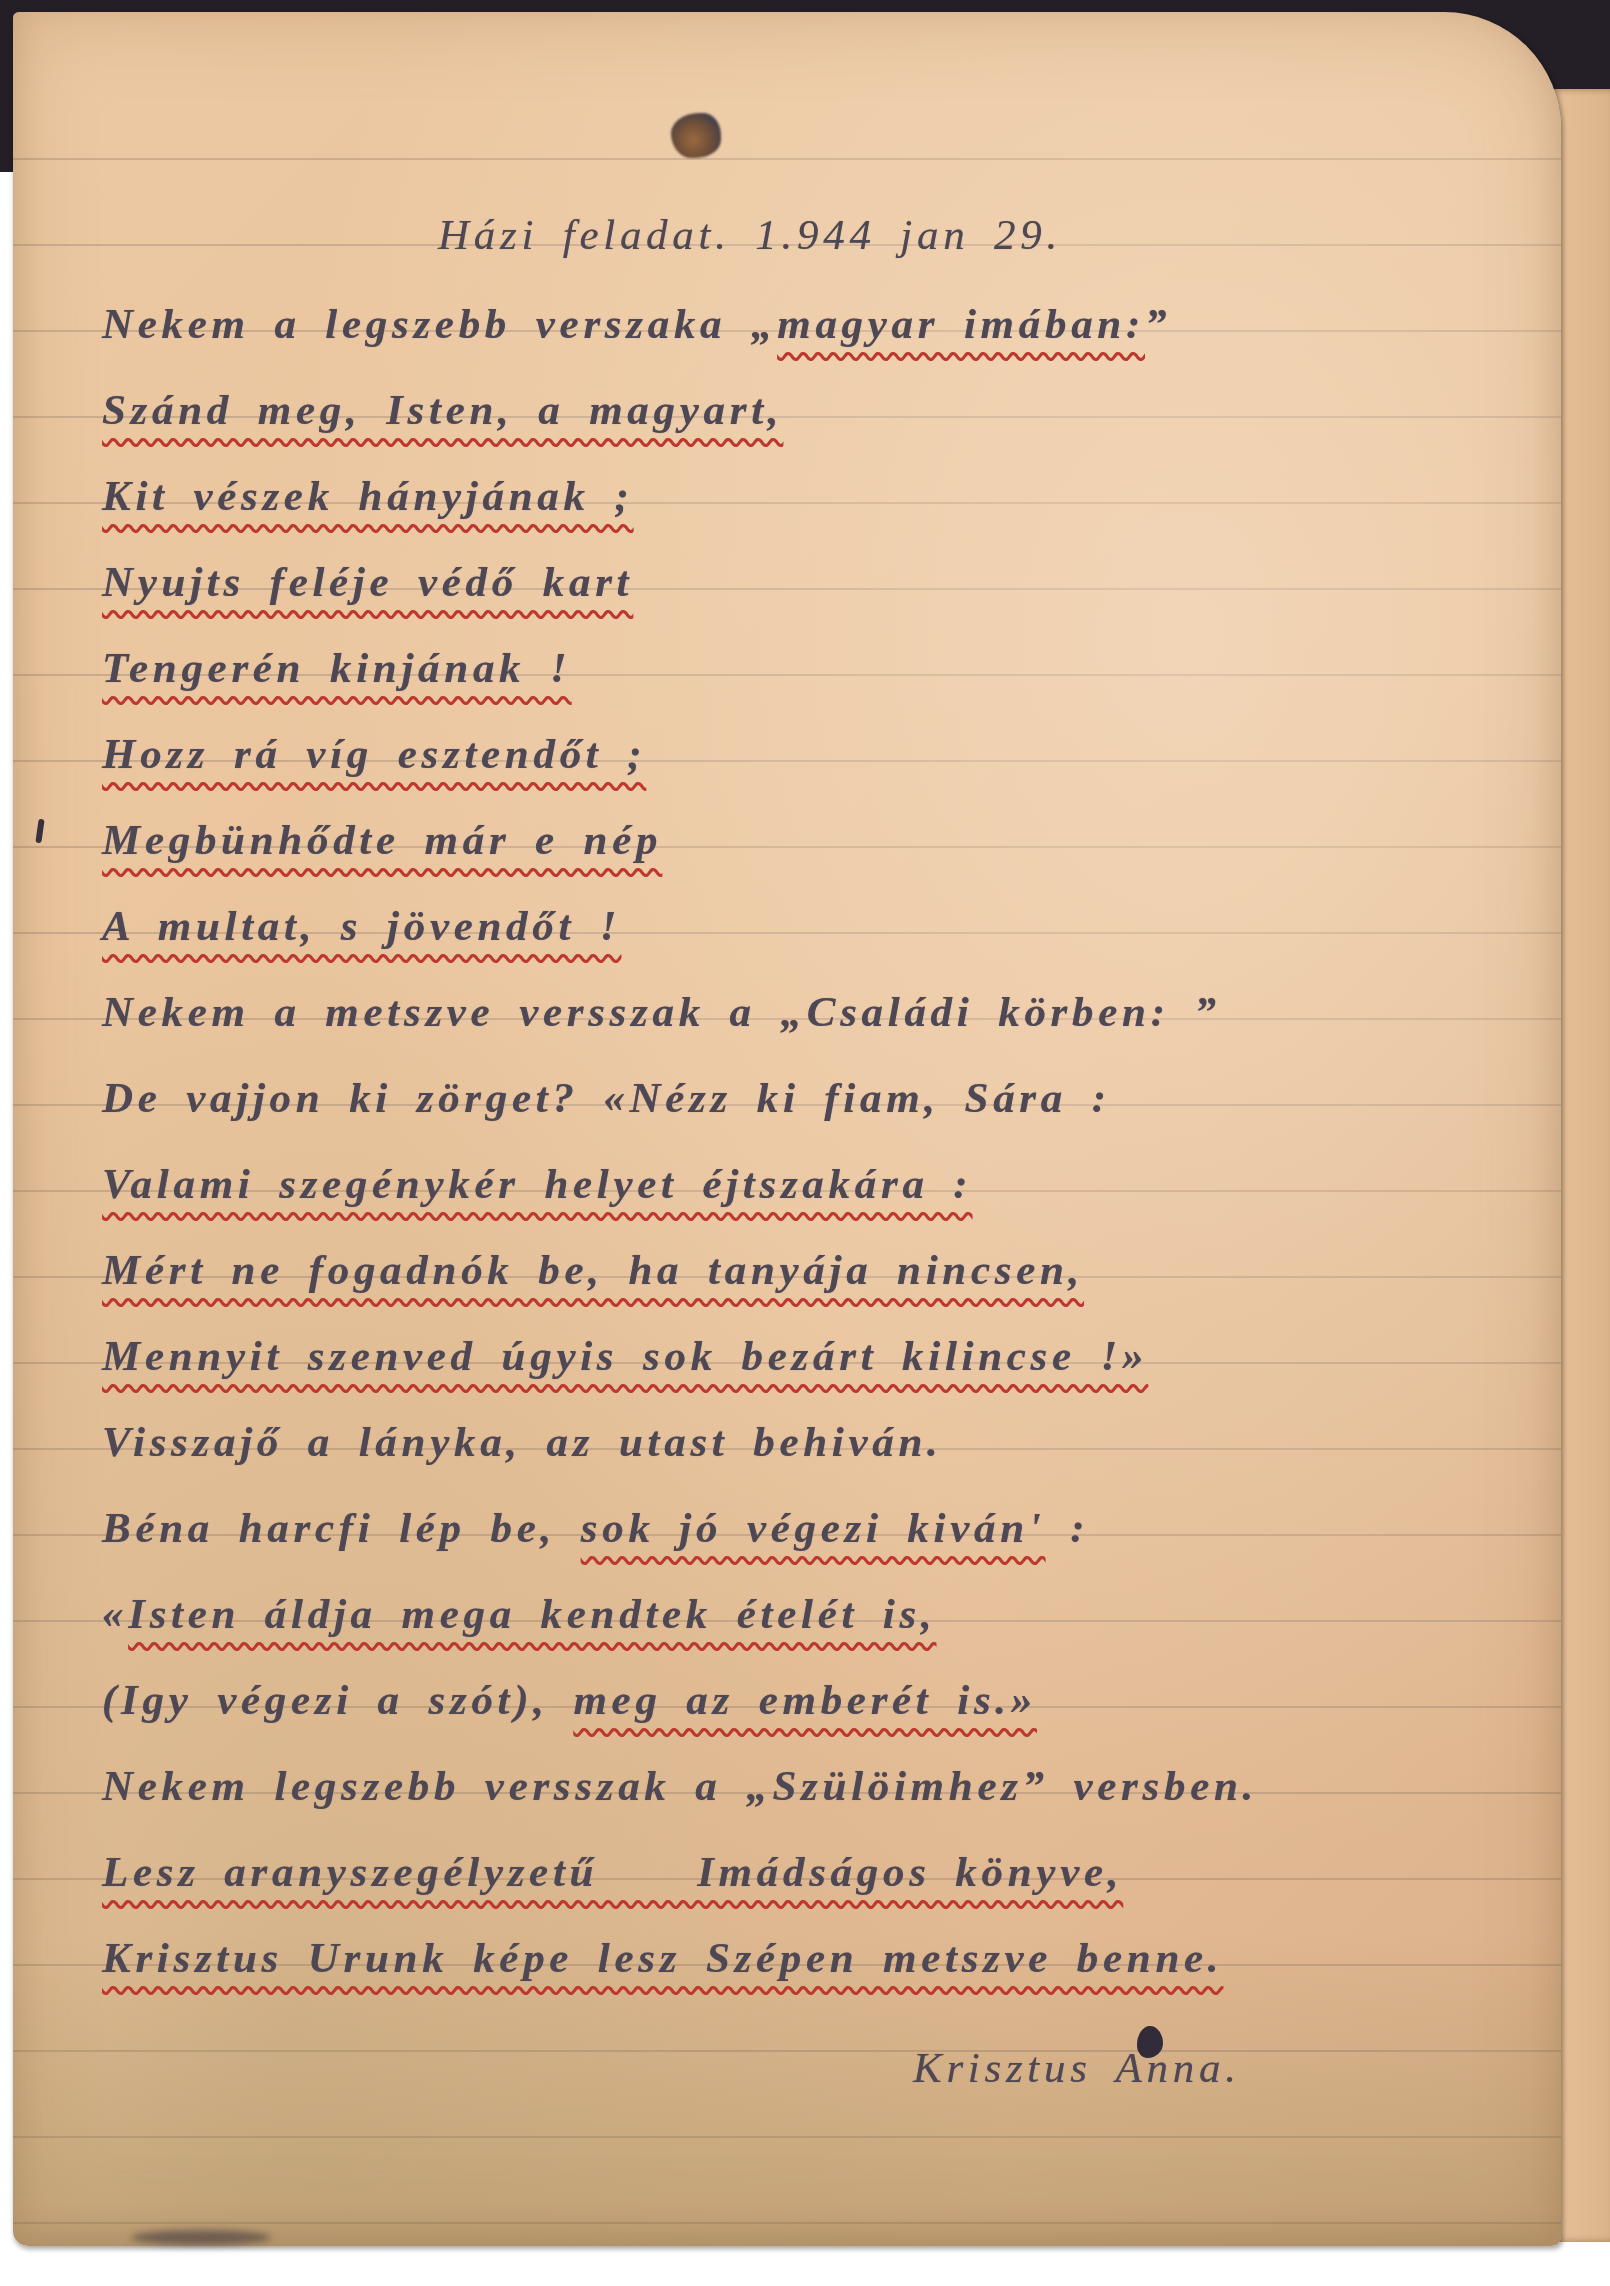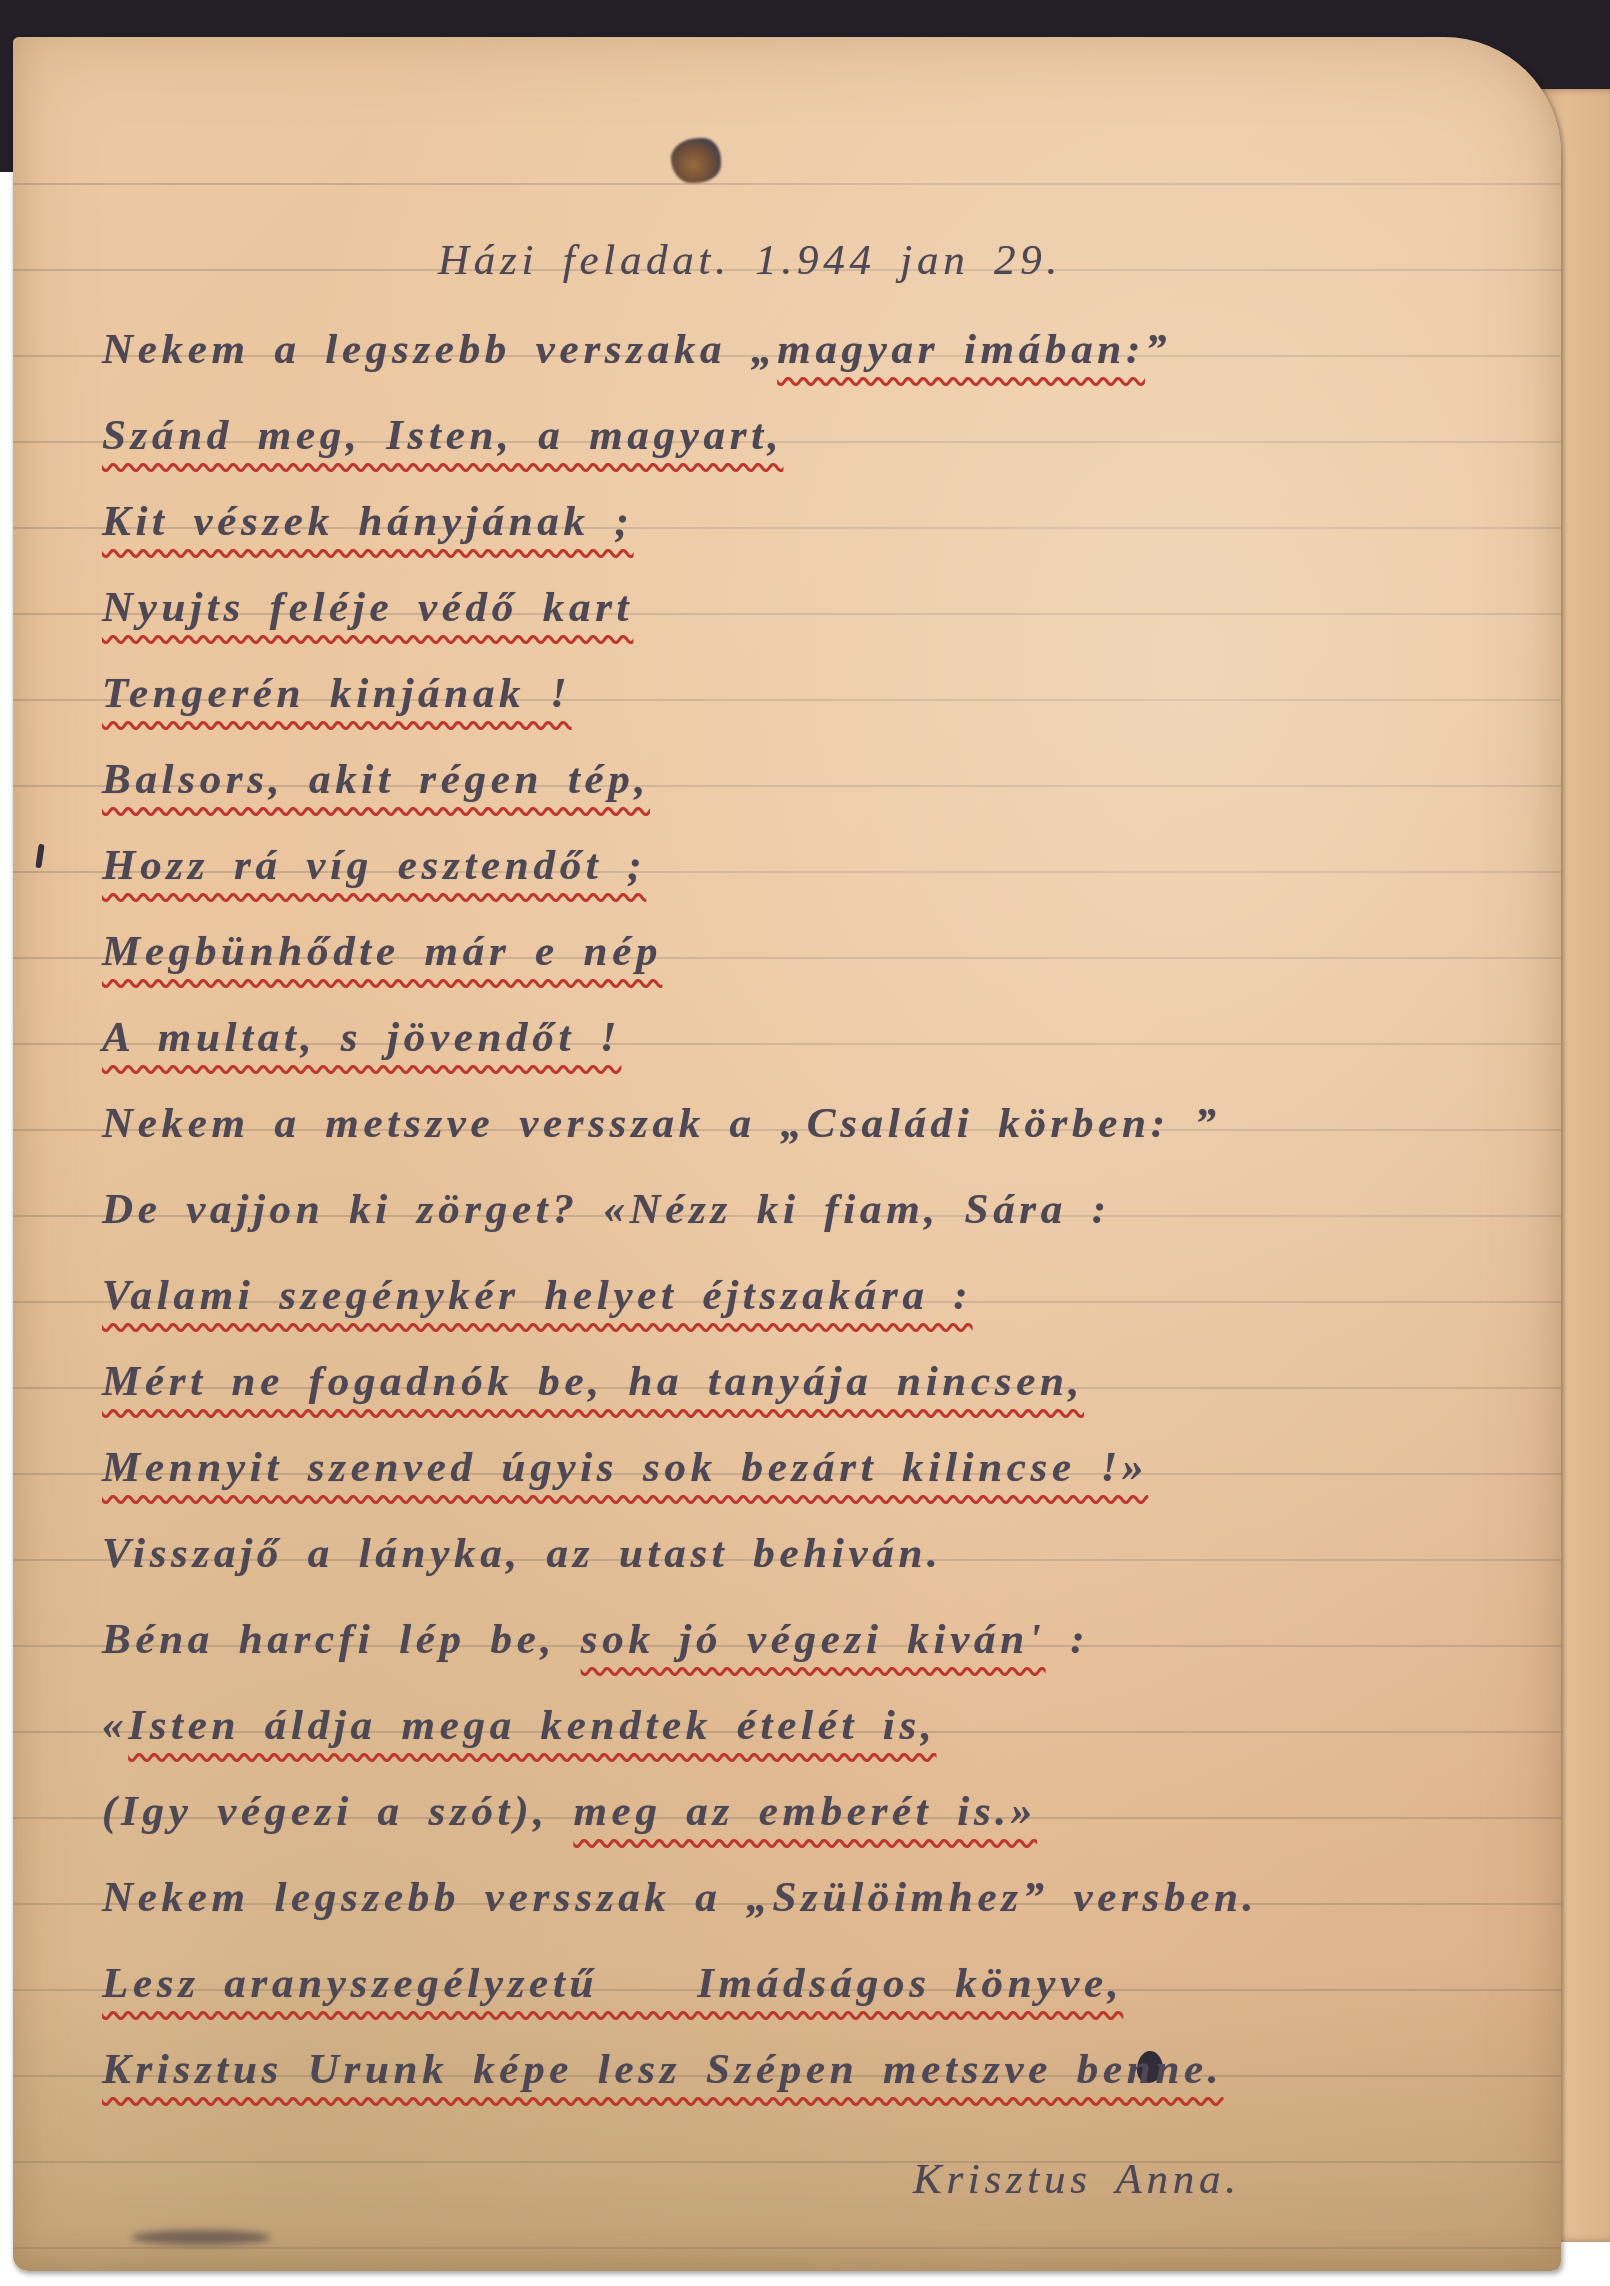--- a/index.html
+++ b/index.html
@@ -20,21 +20,21 @@
   .bg-top{
     position:absolute;left:0;top:0;width:100%;height:172px;
     background:var(--scan-bg);
   }
   .second-page{
     position:absolute;right:0;top:89px;width:75px;height:2153px;
     background:linear-gradient(to right,#d3a97f,#e4bd95 40%,#dcb48b);
     box-shadow:inset 3.7px 0 7.5px rgba(80,50,30,.45);
   }
   .page{
-    position:absolute;left:13px;top:37px;width:1548px;height:2234px;
+    position:absolute;left:13px;top:12px;width:1548px;height:2234px;
     border-radius:5.6px 117px 9.3px 15px;
     background:
       radial-gradient(ellipse at 76% 28%, rgba(255,243,225,.38), rgba(255,243,225,0) 55%),
       radial-gradient(ellipse at 18% 90%, rgba(130,120,70,.18), rgba(130,120,70,0) 40%),
       linear-gradient(to bottom, rgba(0,0,0,0) 86%, rgba(125,115,62,.20) 97%),
       repeating-linear-gradient(to bottom, rgba(0,0,0,0) 0px, rgba(0,0,0,0) 84px, rgba(125,108,96,.30) 84px, rgba(125,108,96,.30) 86px),
       linear-gradient(135deg, var(--paper) 0%, #e9c29b 55%, var(--paper-dark) 100%);
     background-position:0 0,0 0,0 0,0 62px,0 0;
     box-shadow:
       inset 0 0 84px rgba(150,100,60,.28),
@@ -107,21 +107,20 @@
     <div class="margin-tick"></div>
 
     <div class="sheet-text">
       <div class="title-line">Házi feladat. 1.944 jan 29.</div>
       <div>
           <div class="line"><span class="plain">Nekem a legszebb verszaka „</span><span class="marked">magyar imában:</span><span class="plain">”</span></div>
           <div class="line"><span class="marked">Szánd meg, Isten, a magyart,</span></div>
           <div class="line"><span class="marked">Kit vészek hányjának ;</span></div>
           <div class="line"><span class="marked">Nyujts feléje védő kart</span></div>
           <div class="line"><span class="marked">Tengerén kinjának !</span></div>
-          <div class="line"><span class="marked">Balsors, akit régen tép,</span></div>
           <div class="line"><span class="marked">Hozz rá víg esztendőt ;</span></div>
           <div class="line"><span class="marked">Megbünhődte már e nép</span></div>
           <div class="line"><span class="marked">A multat, s jövendőt !</span></div>
           <div class="line"><span class="plain">Nekem a metszve versszak a „Családi körben: ”</span></div>
           <div class="line"><span class="plain">De vajjon ki zörget? «Nézz ki fiam, Sára :</span></div>
           <div class="line"><span class="marked">Valami szegénykér helyet éjtszakára :</span></div>
           <div class="line"><span class="marked">Mért ne fogadnók be, ha tanyája nincsen,</span></div>
           <div class="line"><span class="marked">Mennyit szenved úgyis sok bezárt kilincse !»</span></div>
           <div class="line"><span class="plain">Visszajő a lányka, az utast behiván.</span></div>
           <div class="line"><span class="plain">Béna harcfi lép be, </span><span class="marked">sok jó végezi kiván'</span><span class="plain"> :</span></div>

